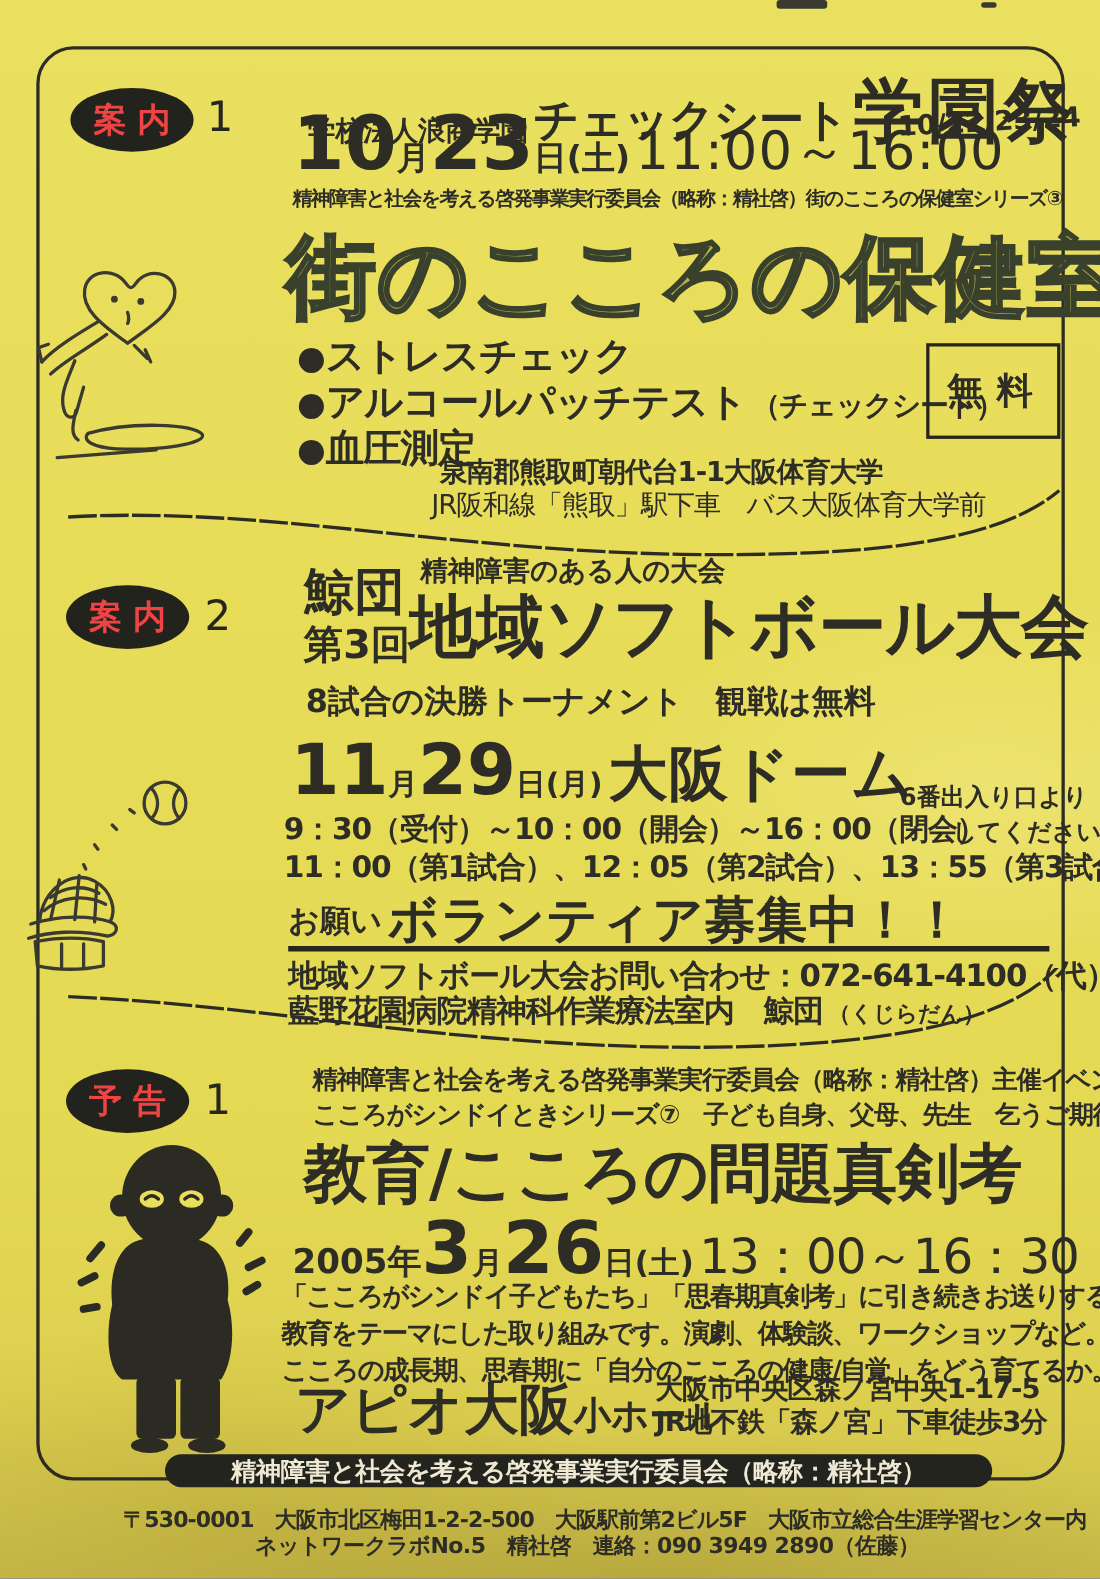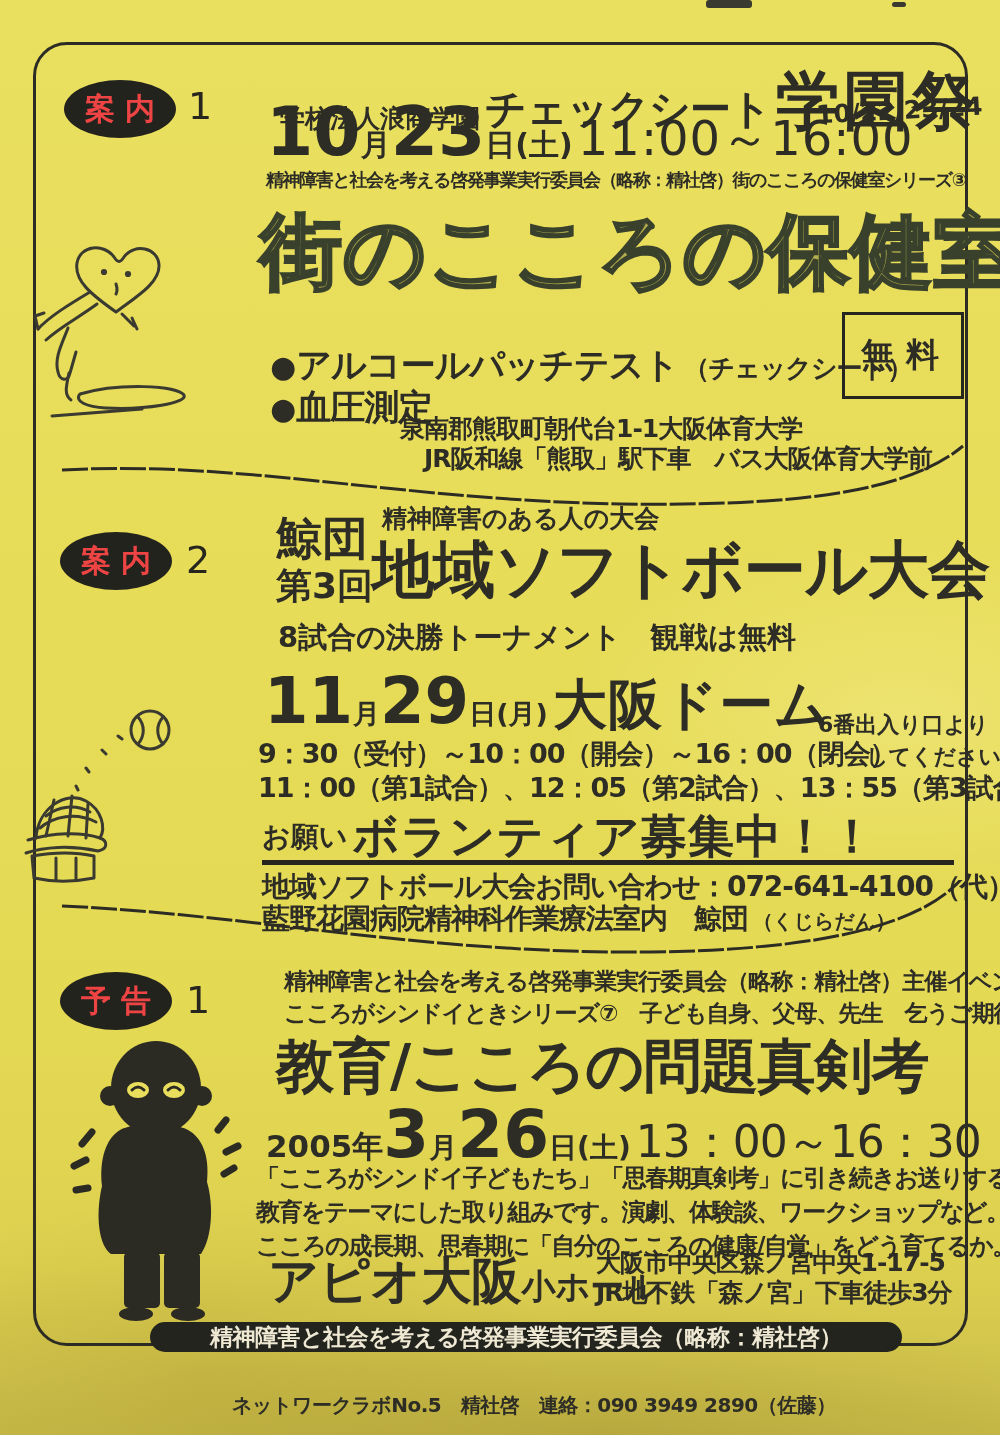--- a/index.html
+++ b/index.html
@@ -75,32 +75,35 @@
 
   <div class="abs nw" style="left:266px;top:92px;">
     <span style="font-size:68px;font-weight:900;">10</span><span style="font-size:30px;font-weight:bold;">月</span><span style="font-size:68px;font-weight:900;">23</span><span style="font-size:30px;font-weight:bold;">日(土)</span>
     <span style="font-size:48px;font-weight:500;letter-spacing:1px;">11:00～16:00</span>
   </div>
 
   <div class="abs nw" style="left:266px;top:168px;font-size:18px;font-weight:bold;letter-spacing:-1.4px;">精神障害と社会を考える啓発事業実行委員会（略称：精社啓）街のこころの保健室シリーズ③</div>
 
   <div class="abs nw outline-title" style="left:260px;top:198px;font-size:82px;">街のこころの保健室</div>
 
+  <div class="abs nw" style="left:270px;top:300px;">
+    <span style="font-size:30px;">●</span><span style="font-size:35px;font-weight:bold;letter-spacing:-1px;">ストレスチェック</span>
+  </div>
   <div class="abs nw" style="left:270px;top:342px;">
     <span style="font-size:30px;">●</span><span style="font-size:35px;font-weight:bold;letter-spacing:-1px;">アルコールパッチテスト</span>
     <span style="font-size:26px;font-weight:bold;letter-spacing:-1px;">（チェックシート）</span>
   </div>
   <div class="abs nw" style="left:270px;top:384px;">
     <span style="font-size:30px;">●</span><span style="font-size:35px;font-weight:bold;letter-spacing:-1px;">血圧測定</span>
   </div>
 
   <div class="free-box" style="left:842px;top:312px;">無料</div>
 
   <div class="abs nw" style="left:400px;top:412px;font-size:25px;font-weight:bold;letter-spacing:-1px;">泉南郡熊取町朝代台1-1大阪体育大学</div>
-  <div class="abs nw" style="left:392px;top:442px;font-size:25px;font-weight:bold;letter-spacing:-1px;margin-left:32px;">JR阪和線「熊取」駅下車　バス大阪体育大学前</div>
+  <div class="abs nw" style="left:392px;top:442px;font-size:25px;font-weight:normal;letter-spacing:-1px;">JR阪和線「熊取」駅下車　バス大阪体育大学前</div>
 
   <svg class="abs" style="left:24px;top:232px;" width="180" height="190" viewBox="0 0 180 190">
     <g fill="none" stroke="#3a3a30" stroke-width="3" stroke-linecap="round" stroke-linejoin="round">
       <path d="M92 80 C 68 63, 50 49, 53 31 C 56 13, 80 11, 90 25 C 94 31, 96 31, 100 25 C 110 11, 134 15, 135 33 C 136 51, 112 65, 92 80"></path>
       <circle cx="80" cy="40" r="1.6" fill="#3a3a30"></circle>
       <circle cx="104" cy="42" r="1.6" fill="#3a3a30"></circle>
       <path d="M92 52 q2 6 0 10"></path>
       <path d="M66 60 C 46 72, 26 84, 14 97"></path>
       <path d="M14 97 l-3 -13 l9 -3"></path>
       <path d="M73 72 C 54 86, 36 95, 22 108"></path>
@@ -211,15 +214,16 @@
       <path d="M152 96 L 160 86"></path>
       <path d="M160 118 L 172 112"></path>
       <path d="M158 140 L 168 134"></path>
     </g>
   </svg>
 
   <div class="pill" style="left:150px;top:1322px;width:752px;height:30px;font-size:23px;letter-spacing:-0.5px;">
     <span>精神障害と社会を考える啓発事業実行委員会（略称：精社啓）</span>
   </div>
 
+  <div class="abs nw" style="left:112px;top:1368px;font-size:20px;font-weight:bold;letter-spacing:-0.8px;">〒530-0001　大阪市北区梅田1-2-2-500　大阪駅前第2ビル5F　大阪市立総合生涯学習センター内</div>
   <div class="abs nw" style="left:232px;top:1392px;font-size:20px;font-weight:bold;letter-spacing:-0.5px;">ネットワークラボNo.5　精社啓　連絡：090 3949 2890（佐藤）</div>
 
 </div>
 
 </body></html>

